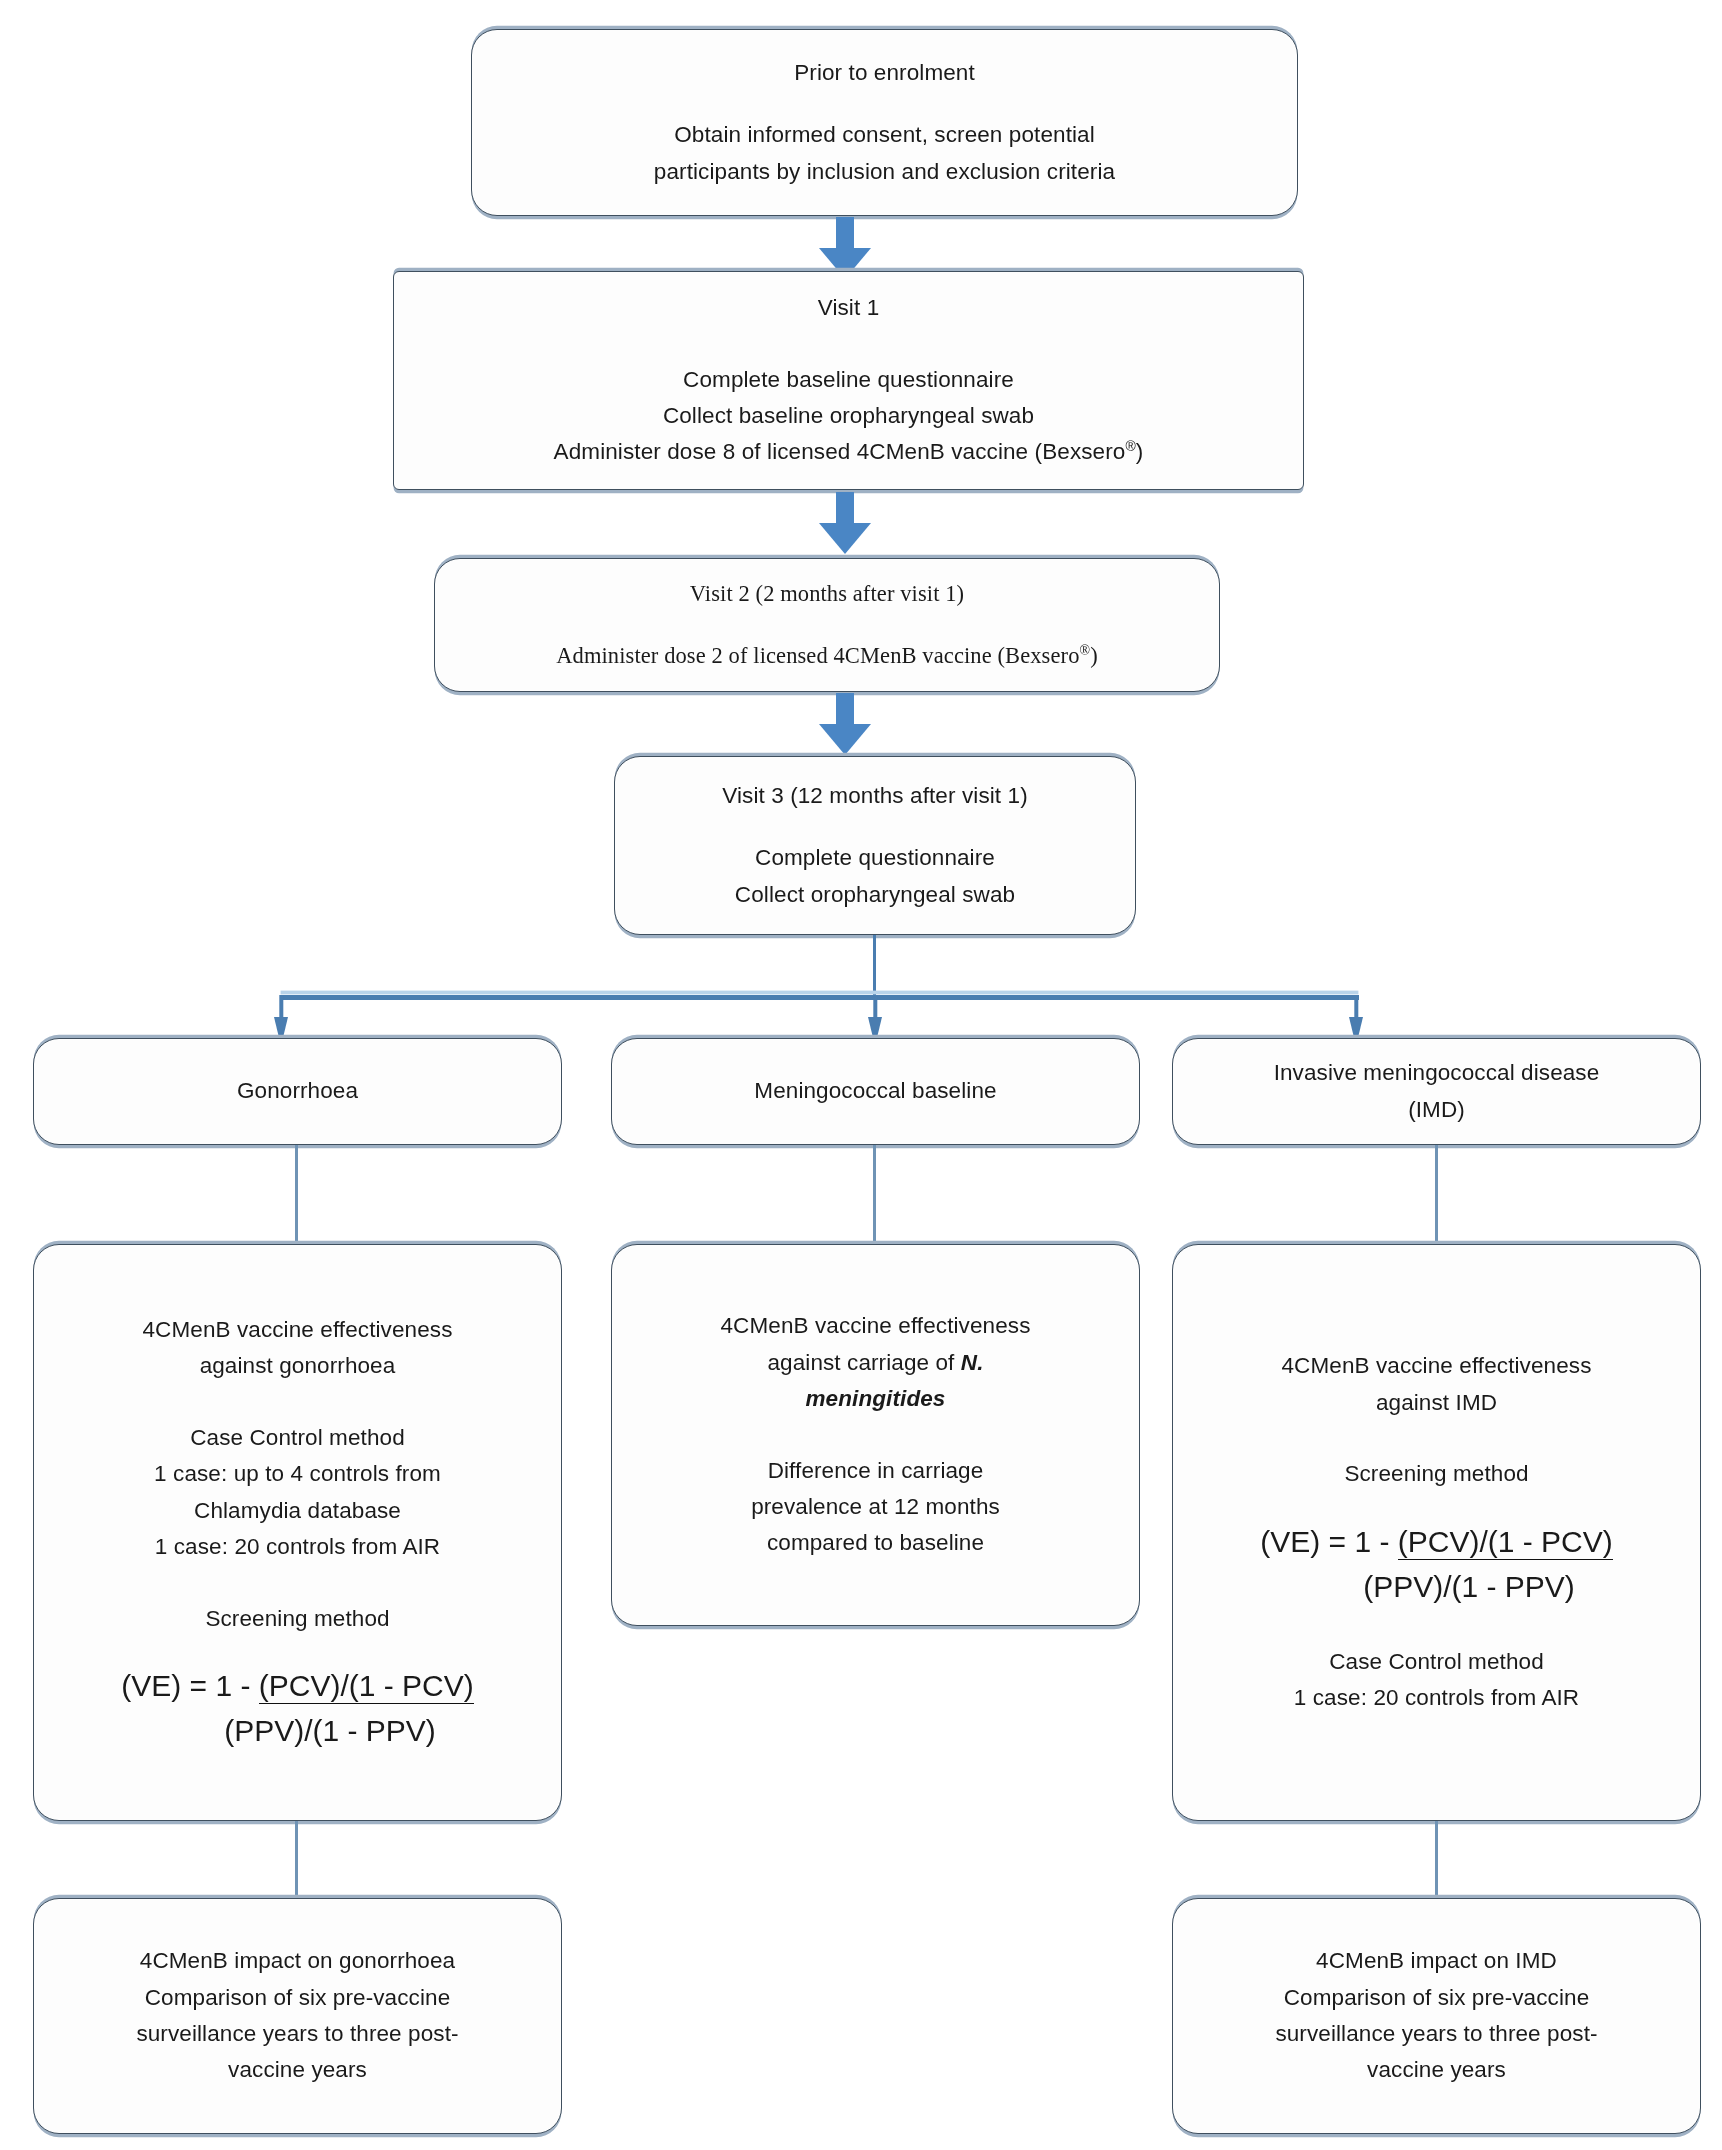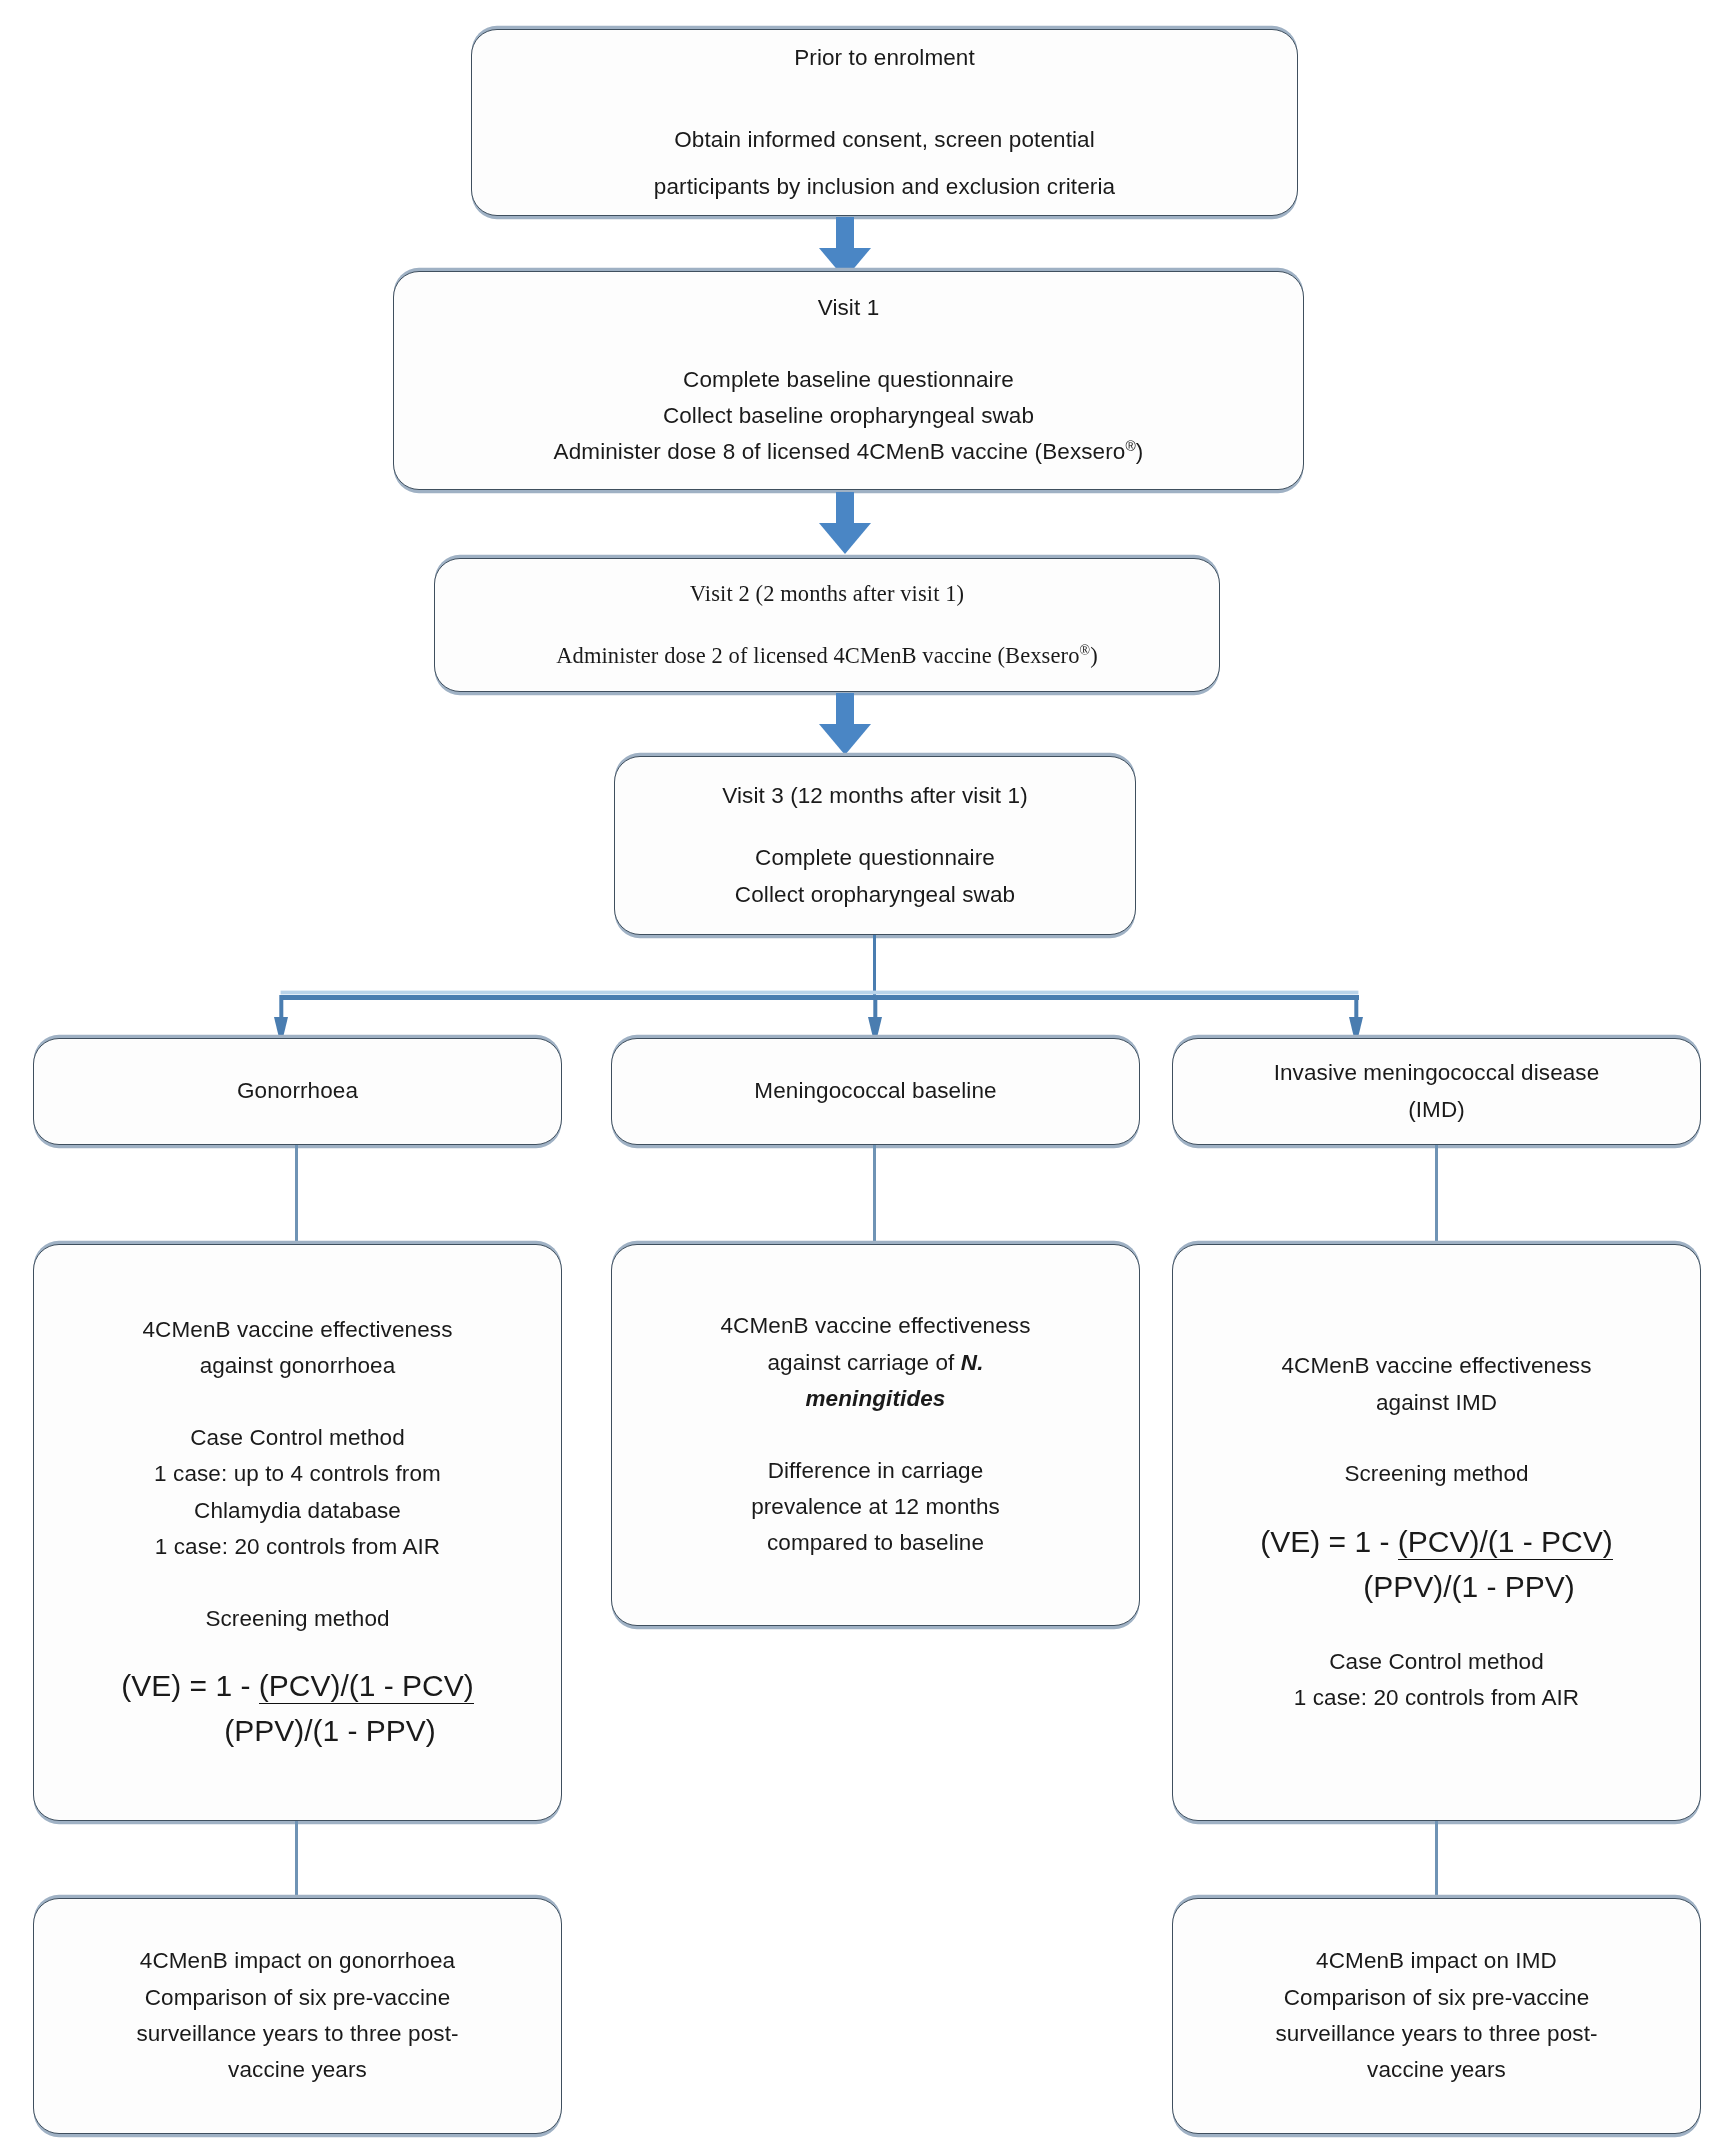--- a/index.html
+++ b/index.html
@@ -127,33 +127,33 @@
     border-left: 7.3px solid transparent;
     border-right: 7.3px solid transparent;
     border-top: 29px solid #4a7db0;
   }
 </style>
 </head>
 <body>
 
 <div id="canvas">
 
-  <div class="node" style="left:471px; top:29px; width:827px; height:187px;justify-content:space-between;">
+  <div class="node" style="left:471px; top:29px; width:827px; height:187px;">
     <span class="ln">Prior to enrolment</span>
     <span class="gap"></span>
     <span class="ln">Obtain informed consent, screen potential</span>
     <span class="ln">participants by inclusion and exclusion criteria</span>
   </div>
 
   <div class="blockarrow" style="left:817px; top:217px; width:56px; height:62px;">
     <div class="shaft" style="height:33px;"></div>
     <div class="head"></div>
   </div>
 
-  <div class="node" style="left:393px; top:271px; width:911px; height:219px;">
+  <div class="node" style="left:393px; top:271px; width:911px; height:219px;border-radius:6px;">
     <span class="ln">Visit 1</span>
     <span class="gap lg"></span>
     <span class="ln">Complete baseline questionnaire</span>
     <span class="ln">Collect baseline oropharyngeal swab</span>
     <span class="ln"><span>Administer dose 8 of licensed 4CMenB vaccine (Bexsero</span><span class="sup">®</span><span>)</span></span>
   </div>
 
   <div class="blockarrow" style="left:817px; top:492px; width:56px; height:62px;">
     <div class="shaft" style="height:33px;"></div>
     <div class="head"></div>

